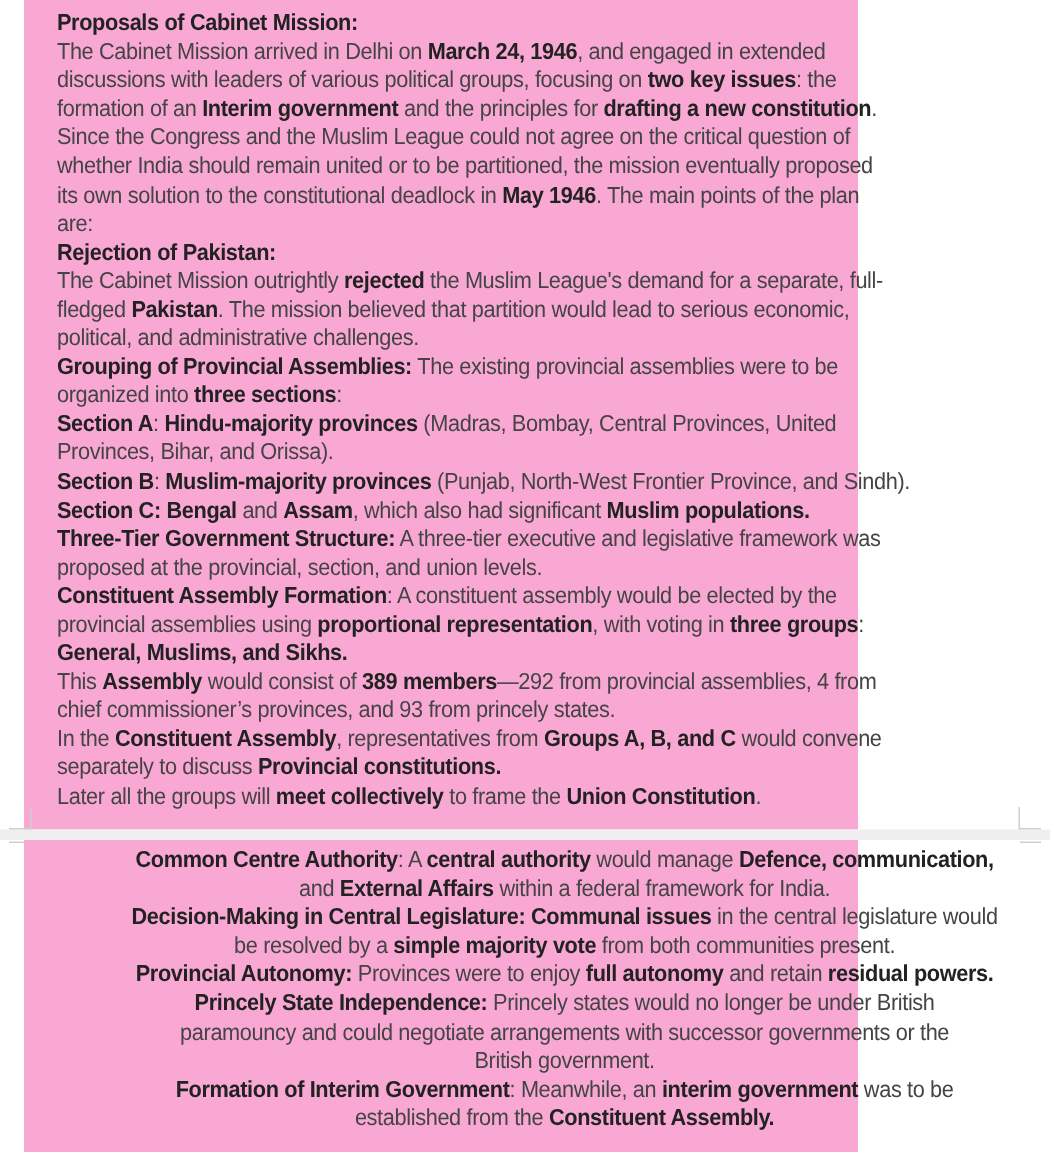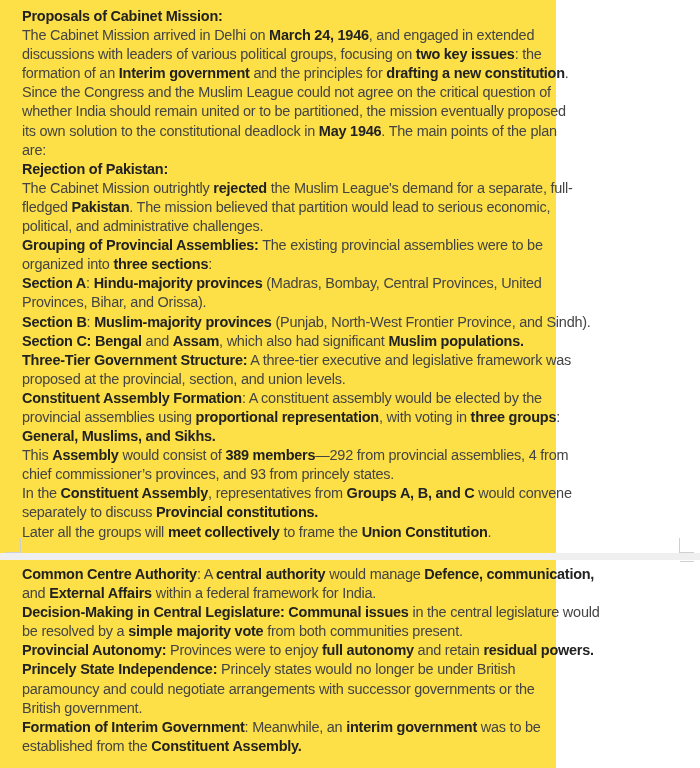--- a/index.html
+++ b/index.html
@@ -1,20 +1,20 @@
 <!DOCTYPE html>
 <html><head>
 <meta charset="utf-8">
 <style>
   html, body { margin: 0; padding: 0; background: #ffffff; }
   body { width: 700px; height: 768px; overflow: hidden; position: relative;
          font-family: "Liberation Sans", sans-serif; color: #444; }
-  .page { position: absolute; left: 0; width: 556px; background: #fde047; }
+  .page { position: absolute; left: 16px; width: 556px; background: #f9a8d4; }
   #page1 { top: 0; height: 553px; }
-  #page2 { top: 560px; height: 208px; }
+  #page2 { top: 560px; height: 208px; text-align: center; }
   .gap { position: absolute; left: 0; top: 553px; width: 700px; height: 7px; background: #efefef; }
   .content { position: absolute; left: 22px; width: 676px; font-size: 15.4px; line-height: 19.1px;
              letter-spacing: -0.25px; transform: scaleX(0.94); transform-origin: left top; width: 720px; }
   #page1 .content { top: 6px; }
   #page2 .content { top: 4px; }
   .line { white-space: nowrap; }
   b { font-weight: bold; color: #222; }
   .crop { position: absolute; border-color: #cfcfcf; border-style: solid; width: 14px; height: 14px; }
   .crop.tl { left: 6px; top: 538px; border-width: 0 1px 1px 0; }
   .crop.tr { right: 6px; top: 538px; border-width: 0 0 1px 1px; }

